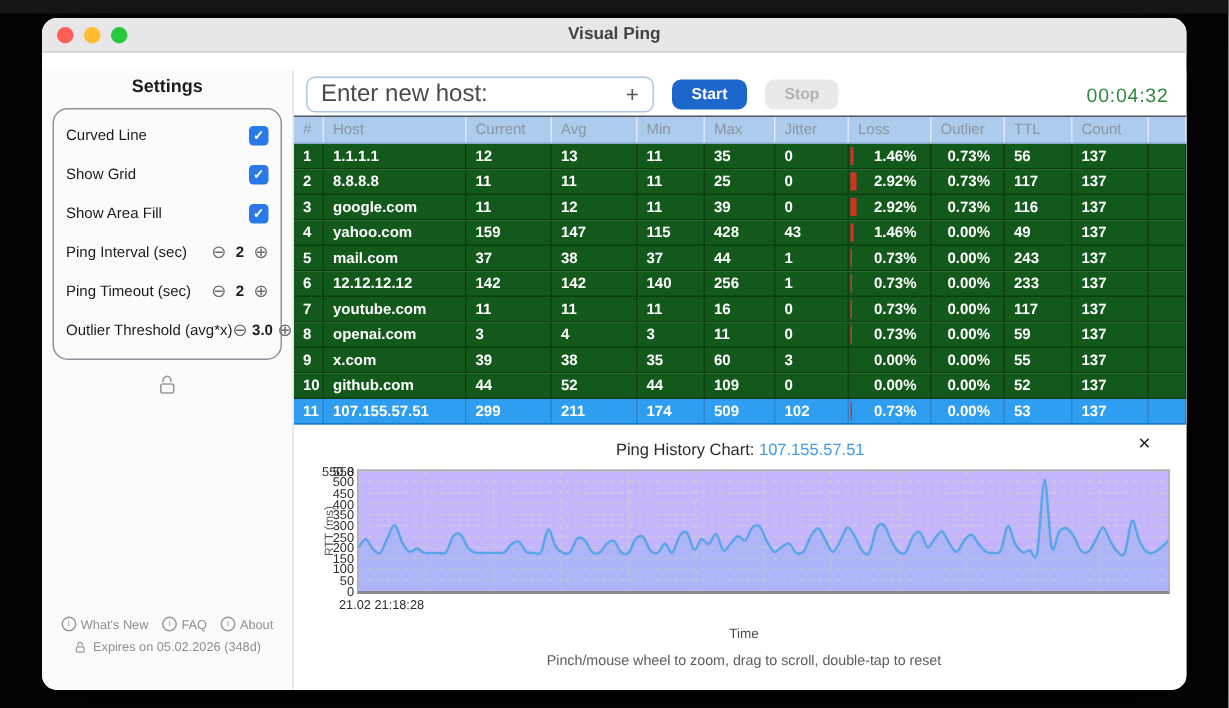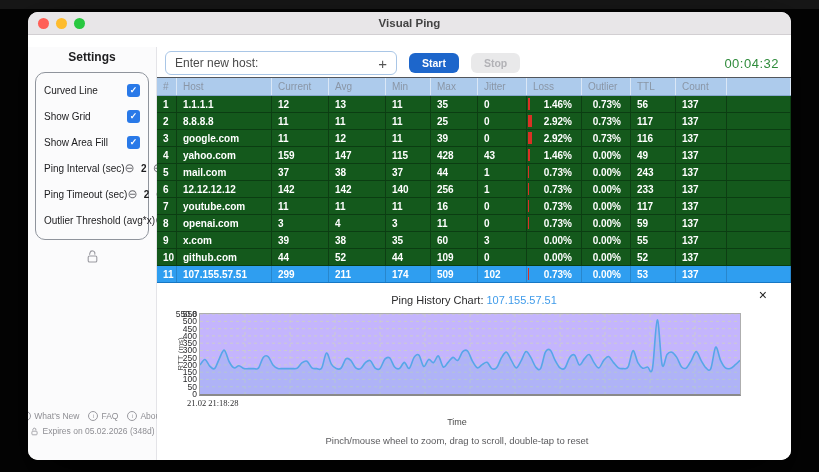--- a/index.html
+++ b/index.html
@@ -23,21 +23,21 @@
   .dot{width:11px;height:11px;border-radius:50%;}
   .dot.red{background:#ff5f57;}
   .dot.yellow{background:#febc2e;}
   .dot.green{background:#28c840;}
   .win-title{margin:0 auto;font-size:11.5px;font-weight:bold;color:#434343;}
 
   .content{flex:1;display:flex;min-height:0;}
 
   
   .sidebar{
-    width:129px;flex:0 0 auto;background:#fbfbfc;border-right:1px solid #e4e4e8;
+    width:168px;flex:0 0 auto;background:#fbfbfc;border-right:1px solid #e4e4e8;
     position:relative;padding-top:3px;box-sizing:border-box;
   }
   .sidebar-title{text-align:center;font-size:12px;font-weight:bold;color:#1d1d1f;margin-bottom:8px;}
   .settings-box{
     margin:0 7px;border:1px solid #8f949c;border-radius:10px;
     padding:4px 8px 6px 8px;
   }
   .s-row{display:flex;align-items:center;justify-content:space-between;height:26px;}
   .s-label{font-size:10px;color:#1c1c1e;white-space:nowrap;}
   .checkbox{
@@ -62,21 +62,21 @@
   .expires-line{display:flex;justify-content:center;align-items:center;gap:4px;}
 
   
   .main{flex:1;display:flex;flex-direction:column;background:#ffffff;min-width:0;position:relative;}
   .toolbar{height:30px;flex:0 0 auto;display:flex;align-items:center;padding:4px 8px 2px 8px;gap:12px;box-sizing:border-box;}
   .host-input{
     width:212px;height:22px;border:1px solid #a9c6e6;border-radius:6px;
     display:flex;align-items:center;justify-content:space-between;
     padding:0 9px;background:#fff;
   }
-  .host-input .ph{font-size:12px;color:#4a4a4a;}
+  .host-input .ph{font-size:16px;color:#4a4a4a;}
   .host-input .plus{font-size:15px;color:#555;font-weight:normal;line-height:1;}
   .btn{border-radius:6px;font-size:10.5px;font-weight:bold;padding:5px 13px;line-height:1;}
   .btn-start{background:#1d66cb;color:#ffffff;}
   .btn-stop{background:#e9e9ea;color:#b2b2b6;}
   .timer{margin-left:auto;font-size:13px;color:#2f8b3b;padding-right:4px;letter-spacing:0.5px;}
 
   
   .ping-table{flex:0 0 auto;border-top:1px solid #52565c;}
   .t-row{
     display:grid;
@@ -108,21 +108,21 @@
   .plot-wrap svg{display:block;}
   .y-tick{
     position:absolute;right:100%;padding-right:3px;font-size:8.5px;color:#2c2c2e;
     transform:translateY(-50%);white-space:nowrap;background:transparent;
   }
   .y-axis-label{
     position:absolute;left:-36px;top:50%;
     transform:translate(0,-50%) rotate(-90deg);
     font-size:8px;color:#555;white-space:nowrap;
   }
-  .x-first-tick{margin:2px 0 0 30px;font-size:8.5px;color:#2c2c2e;font-family:Liberation Serif, serif;}
+  .x-first-tick{margin:2px 0 0 30px;font-size:8.5px;color:#2c2c2e;}
   .x-axis-label{text-align:center;font-size:9px;color:#4a4a4a;margin-top:9px;width:600px;}
   .chart-hint{text-align:center;font-size:9.5px;color:#5b5b5e;margin-top:8px;width:600px;}
 </style>
 </head>
 <body>
 
 <div class="desktop-strip"></div>
 
 <div class="window">
 

